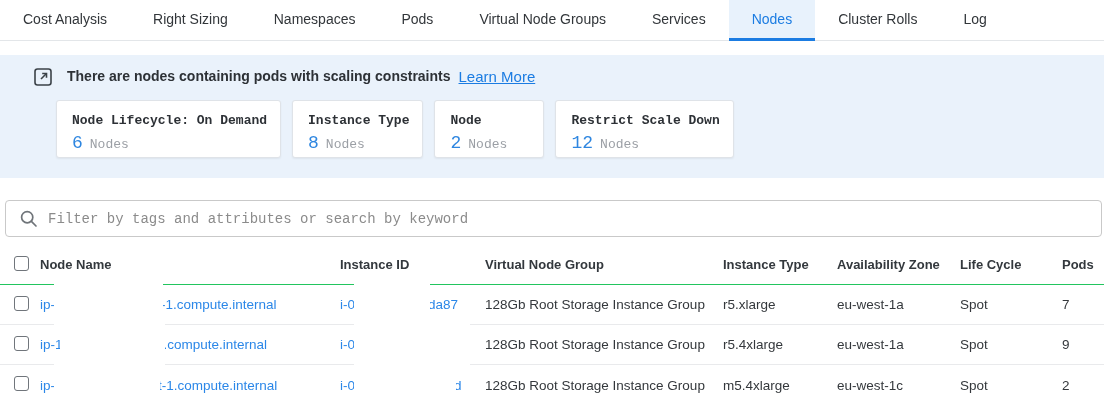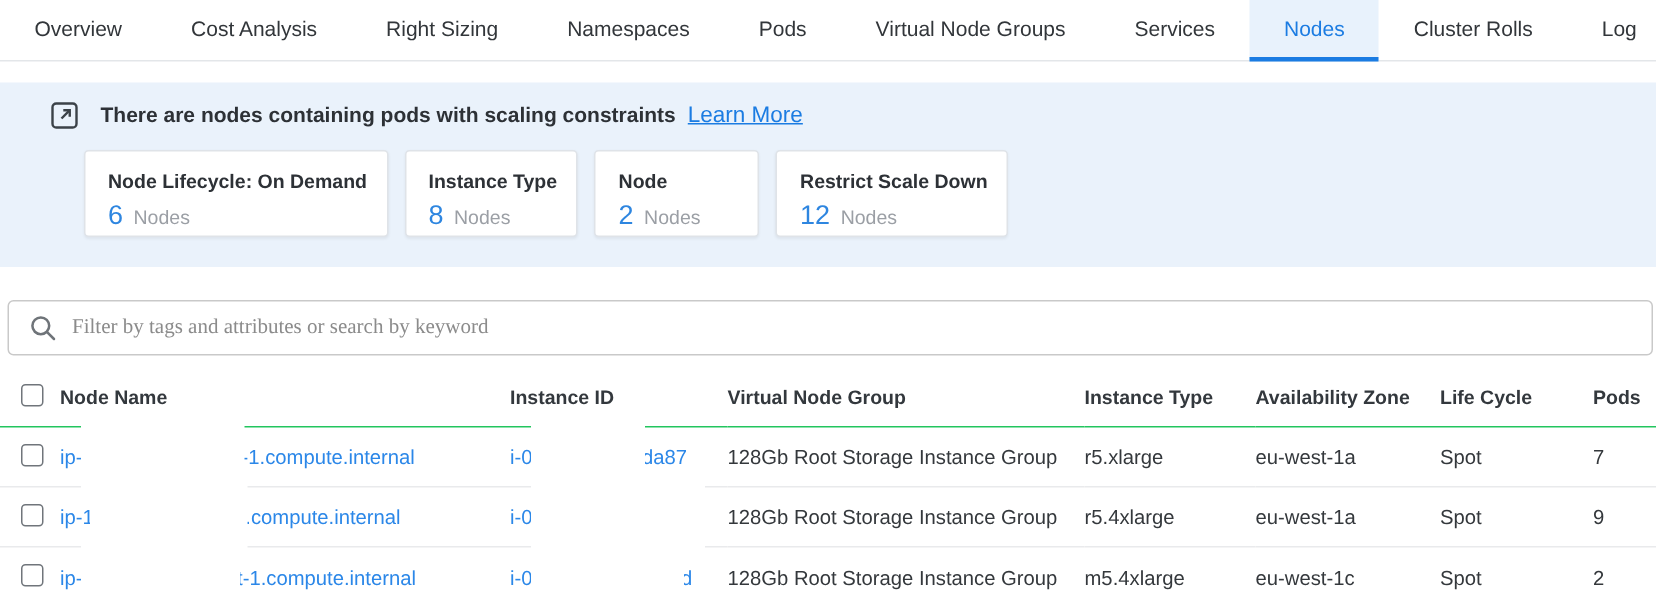--- a/index.html
+++ b/index.html
@@ -17,34 +17,34 @@
   
   .banner { margin-top:14px; background:#eaf2fb; height:123px; padding:13px 0 0 0; }
   .banner-msg { display:flex; align-items:flex-start; padding-left:34px; height:22px; }
   .banner-icon { width:18px; height:18px; margin-right:15px; display:inline-flex; }
   .banner-text { font-size:14px; font-weight:bold; color:#2d3136; }
   .banner-link { font-size:15px; color:#1b7ce2; text-decoration:underline;
     margin-left:8px; cursor:pointer; }
   .cards { display:flex; gap:11px; margin:10px 0 0 56px; }
   .card { background:#fff; border:1px solid #dfe3e8; border-radius:3px;
     box-shadow:0 1px 2px rgba(0,0,0,0.06); padding:12px 13px 0 15px;
-    min-width:110px; height:58px; }
+    min-width:110px; height:58px;font-family:Liberation Mono, monospace; }
   .card-title { font-size:13px; font-weight:bold; color:#2d3136; white-space:nowrap; }
   .card-value { margin-top:5px; display:flex; align-items:baseline; }
   .card-num { font-size:18px; color:#2e86e0; }
   .card-unit { font-size:13px; color:#9b9fa5; margin-left:7px; }
 
   
   .searchbox { position:relative; margin:22px 0 0 5px; width:1097px; height:37px;
     border:1px solid #c9c9c9; border-radius:4px; background:#fff;
     display:flex; align-items:center; }
   .search-icon { position:absolute; left:13px; top:8px; width:20px; height:20px; }
   .searchbox input { border:none; outline:none; background:transparent; width:100%;
     height:100%; padding-left:42px; font-size:14px; color:#383c40;
-    font-family:Liberation Serif, serif; }
+    font-family:Liberation Mono, monospace; }
   .searchbox input::placeholder { color:#8b8b8b; opacity:1; }
 
   
   table { margin-top:8px; width:1104px; border-collapse:separate; border-spacing:0;
     table-layout:fixed; }
   th, td { text-align:left; height:40px; vertical-align:middle; padding:0;
     white-space:nowrap; overflow:visible; }
   th { font-size:13px; font-weight:bold; color:#33383d;
     border-bottom:1px solid #22c55e; }
   tbody td { font-size:13.5px; color:#34383c; position:relative; }
@@ -55,21 +55,20 @@
   a.link { color:#2b87e8; text-decoration:none; cursor:pointer; position:relative; }
   .gap { display:inline-block; height:1px; }
   .redact { position:absolute; top:-2px; height:44px; background:#fff; z-index:1; }
 </style>
 </head>
 <body>
 
 <div>
 
   <nav class="tabbar">
-    <div class="tab">Overview</div>
     <div class="tab">Cost Analysis</div>
     <div class="tab">Right Sizing</div>
     <div class="tab">Namespaces</div>
     <div class="tab">Pods</div>
     <div class="tab">Virtual Node Groups</div>
     <div class="tab">Services</div>
     <div class="tab active">Nodes</div>
     <div class="tab">Cluster Rolls</div>
     <div class="tab">Log</div>
   </nav>

